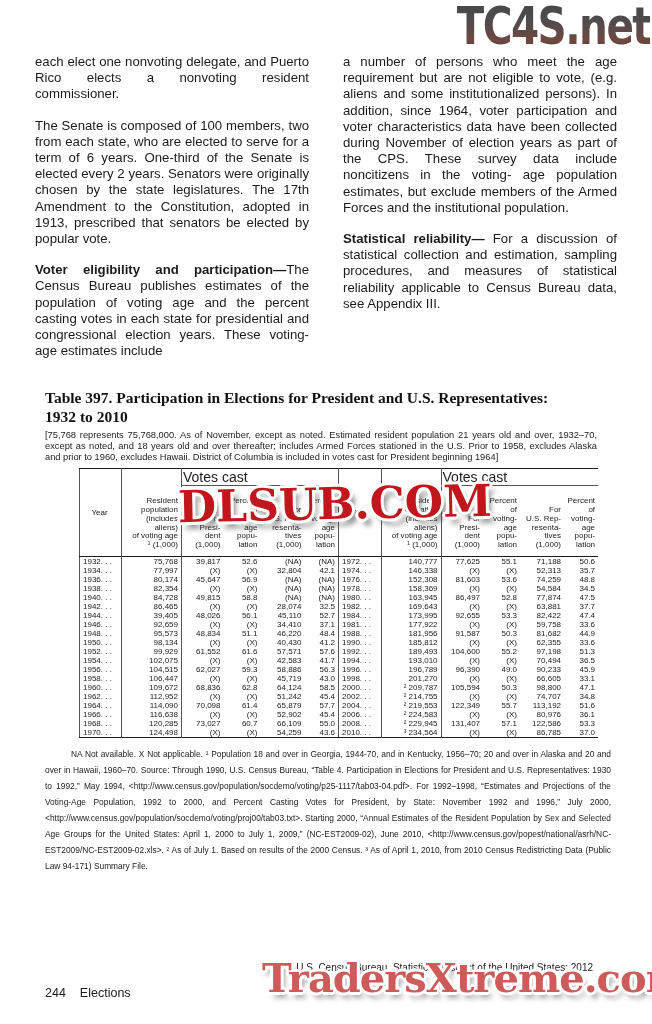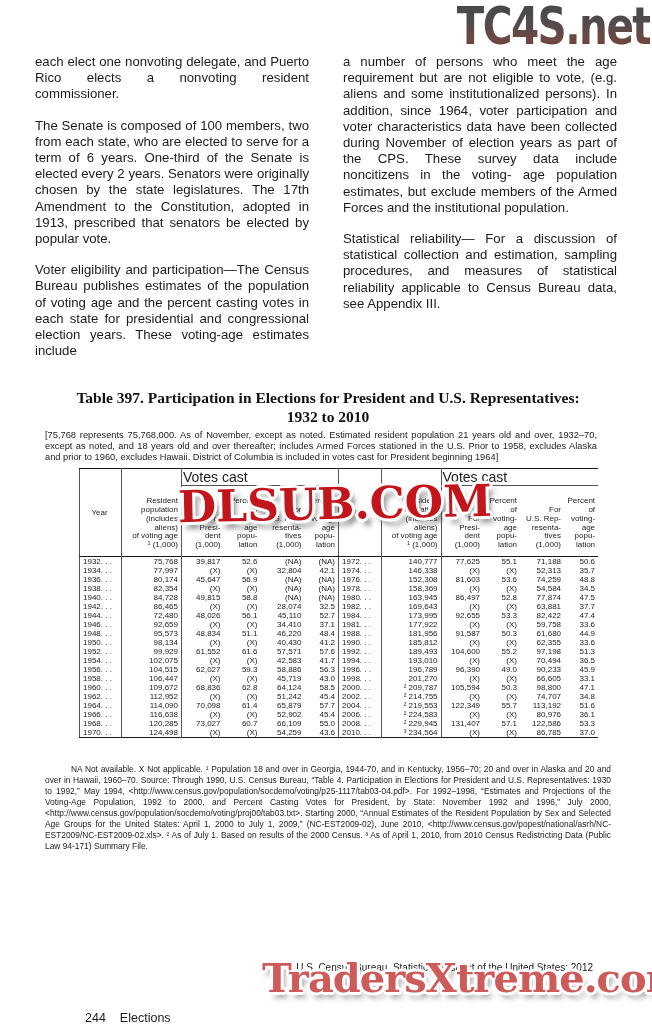--- a/index.html
+++ b/index.html
@@ -5,48 +5,48 @@
   html,body{margin:0;padding:0;background:#888;}
   .page{
     position:relative;width:652px;height:1024px;background:#ffffff;
     font-family:"Liberation Sans","DejaVu Sans",sans-serif;color:#1b1b1b;
     overflow:hidden;margin:0 auto;
   }
   
   .intro{position:absolute;top:54px;left:35px;width:582px;display:flex;gap:34px;}
   .col{width:274px;font-size:13.2px;line-height:16.2px;text-align:justify;}
   .col p{margin:0 0 15px 0;}
-  .col b{font-weight:400;}
+  .col b{font-weight:700;}
   
   .table-section{position:absolute;top:388px;left:45px;width:566px;}
   .tbl-title{
     font-family:"Liberation Serif","DejaVu Serif",serif;font-weight:700;
-    font-size:15.5px;line-height:19px;white-space:pre-line;margin:0 0 4px 0;color:#111;text-align:center;
+    font-size:15.5px;line-height:19px;white-space:pre-line;margin:0 0 4px 0;color:#111;
   }
   .tbl-note{font-size:9.3px;line-height:11px;text-align:justify;width:552px;margin:0 0 5px 0;color:#222;}
   .tbl-wrap{display:flex;margin-left:34px;}
   table.half{border-collapse:collapse;table-layout:fixed;width:259px;
     border-top:1.5px solid #1a1a1a;border-bottom:1.5px solid #1a1a1a;font-size:8px;}
   table.half.lefthalf{border-left:1px solid #555;border-right:1px solid #555;}
   .half th,.half td{padding:0 3px 0 1px;font-weight:400;}
   .half thead{border-bottom:1.5px solid #1a1a1a;}
   .half th.spanner{height:13px;text-align:left;border-bottom:0.75px solid #555;font-size:14px;vertical-align:middle;}
   .half th.stack{white-space:pre-line;text-align:right;vertical-align:bottom;line-height:8.8px;height:64px;padding-bottom:6px;}
   .half th.yearhead{text-align:center;vertical-align:middle;border-right:0.75px solid #555;}
   .half th.reshead{border-right:0.75px solid #555;}
   .half td{text-align:right;height:9px;line-height:9px;white-space:nowrap;}
   .half td.yr{text-align:left;padding-left:3px;border-right:0.75px solid #555;}
   .half td:nth-child(2){border-right:0.75px solid #555;}
   
-  .footnotes{margin:26px 0 0 0;width:566px;font-size:8.4px;line-height:11px;
+  .footnotes{margin:8px 0 0 0;width:566px;font-size:8.4px;line-height:16px;
     text-align:justify;overflow-wrap:anywhere;color:#222;}
   .footnotes p{margin:0;text-indent:26px;}
   .footnotes .em{font-style:italic;}
   
-  .page-num{position:absolute;left:45px;top:1011px;font-size:12.5px;margin-left:40px;}
+  .page-num{position:absolute;left:45px;top:986px;font-size:12.5px;}
   .page-num .lbl{margin-left:14px;}
   .src-line{position:absolute;top:962px;right:59px;font-size:10px;margin-left:14px;}
   
   .wm{position:absolute;z-index:10;pointer-events:none;}
   .wm-tc4s{
     top:0px;right:2px;
     font-family:"DejaVu Sans",sans-serif;font-weight:700;font-size:52px;line-height:52px;
     letter-spacing:-2px;transform:scaleX(0.78);transform-origin:right top;
     background:linear-gradient(180deg,#47474a 0%,#504b4d 42%,#6f4840 78%,#573a37 100%);
     -webkit-background-clip:text;background-clip:text;color:transparent;
@@ -182,21 +182,21 @@
             <tr>
               <td class="yr">1942. . .</td>
               <td>86,465</td>
               <td>(X)</td>
               <td>(X)</td>
               <td>28,074</td>
               <td>32.5</td>
             </tr>
             <tr>
               <td class="yr">1944. . .</td>
-              <td>72,480</td>
+              <td>39,405</td>
               <td>48,026</td>
               <td>56.1</td>
               <td>45,110</td>
               <td>52.7</td>
             </tr>
             <tr>
               <td class="yr">1946. . .</td>
               <td>92,659</td>
               <td>(X)</td>
               <td>(X)</td>
@@ -409,21 +409,21 @@
               <td>(X)</td>
               <td>(X)</td>
               <td>59,758</td>
               <td>33.6</td>
             </tr>
             <tr>
               <td class="yr">1988. . .</td>
               <td>181,956</td>
               <td>91,587</td>
               <td>50.3</td>
-              <td>61,680</td>
+              <td>81,682</td>
               <td>44.9</td>
             </tr>
             <tr>
               <td class="yr">1990. . .</td>
               <td>185,812</td>
               <td>(X)</td>
               <td>(X)</td>
               <td>62,355</td>
               <td>33.6</td>
             </tr>

